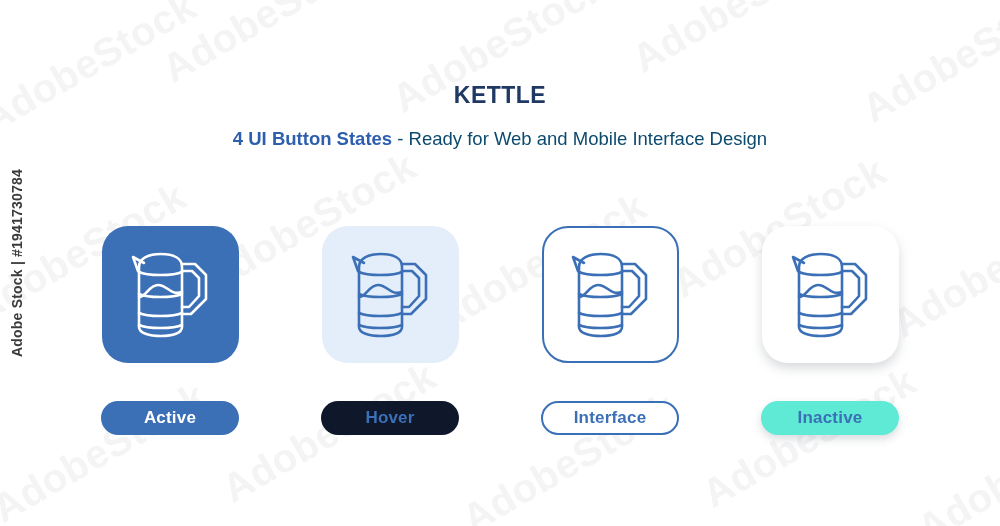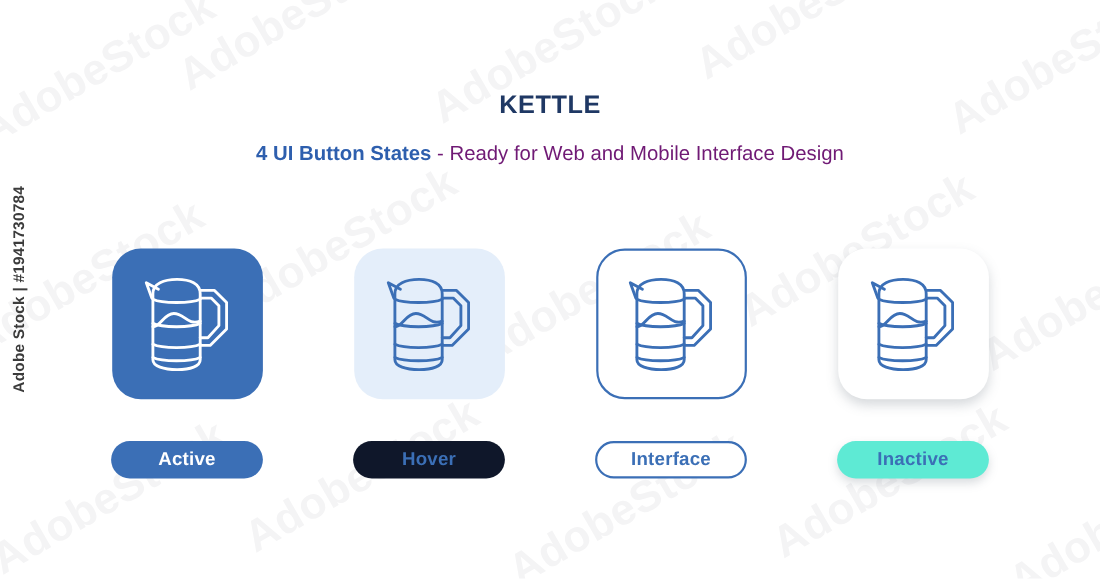--- a/index.html
+++ b/index.html
@@ -81,21 +81,21 @@
     line-height: 1;
     color: #3d72bd;
   }
   .subtitle .strong {
     font-weight: bold;
     color: #2e5fae;
     margin-top: 28px;
   }
   .subtitle .rest {
     font-weight: normal;
-    color: #701a75;
+    color: #0c4a6e;
   }
 
   
   .states {
     position: absolute;
     top: 226px;
     left: 0;
     width: 1000px;
     z-index: 3;
     display: flex;

